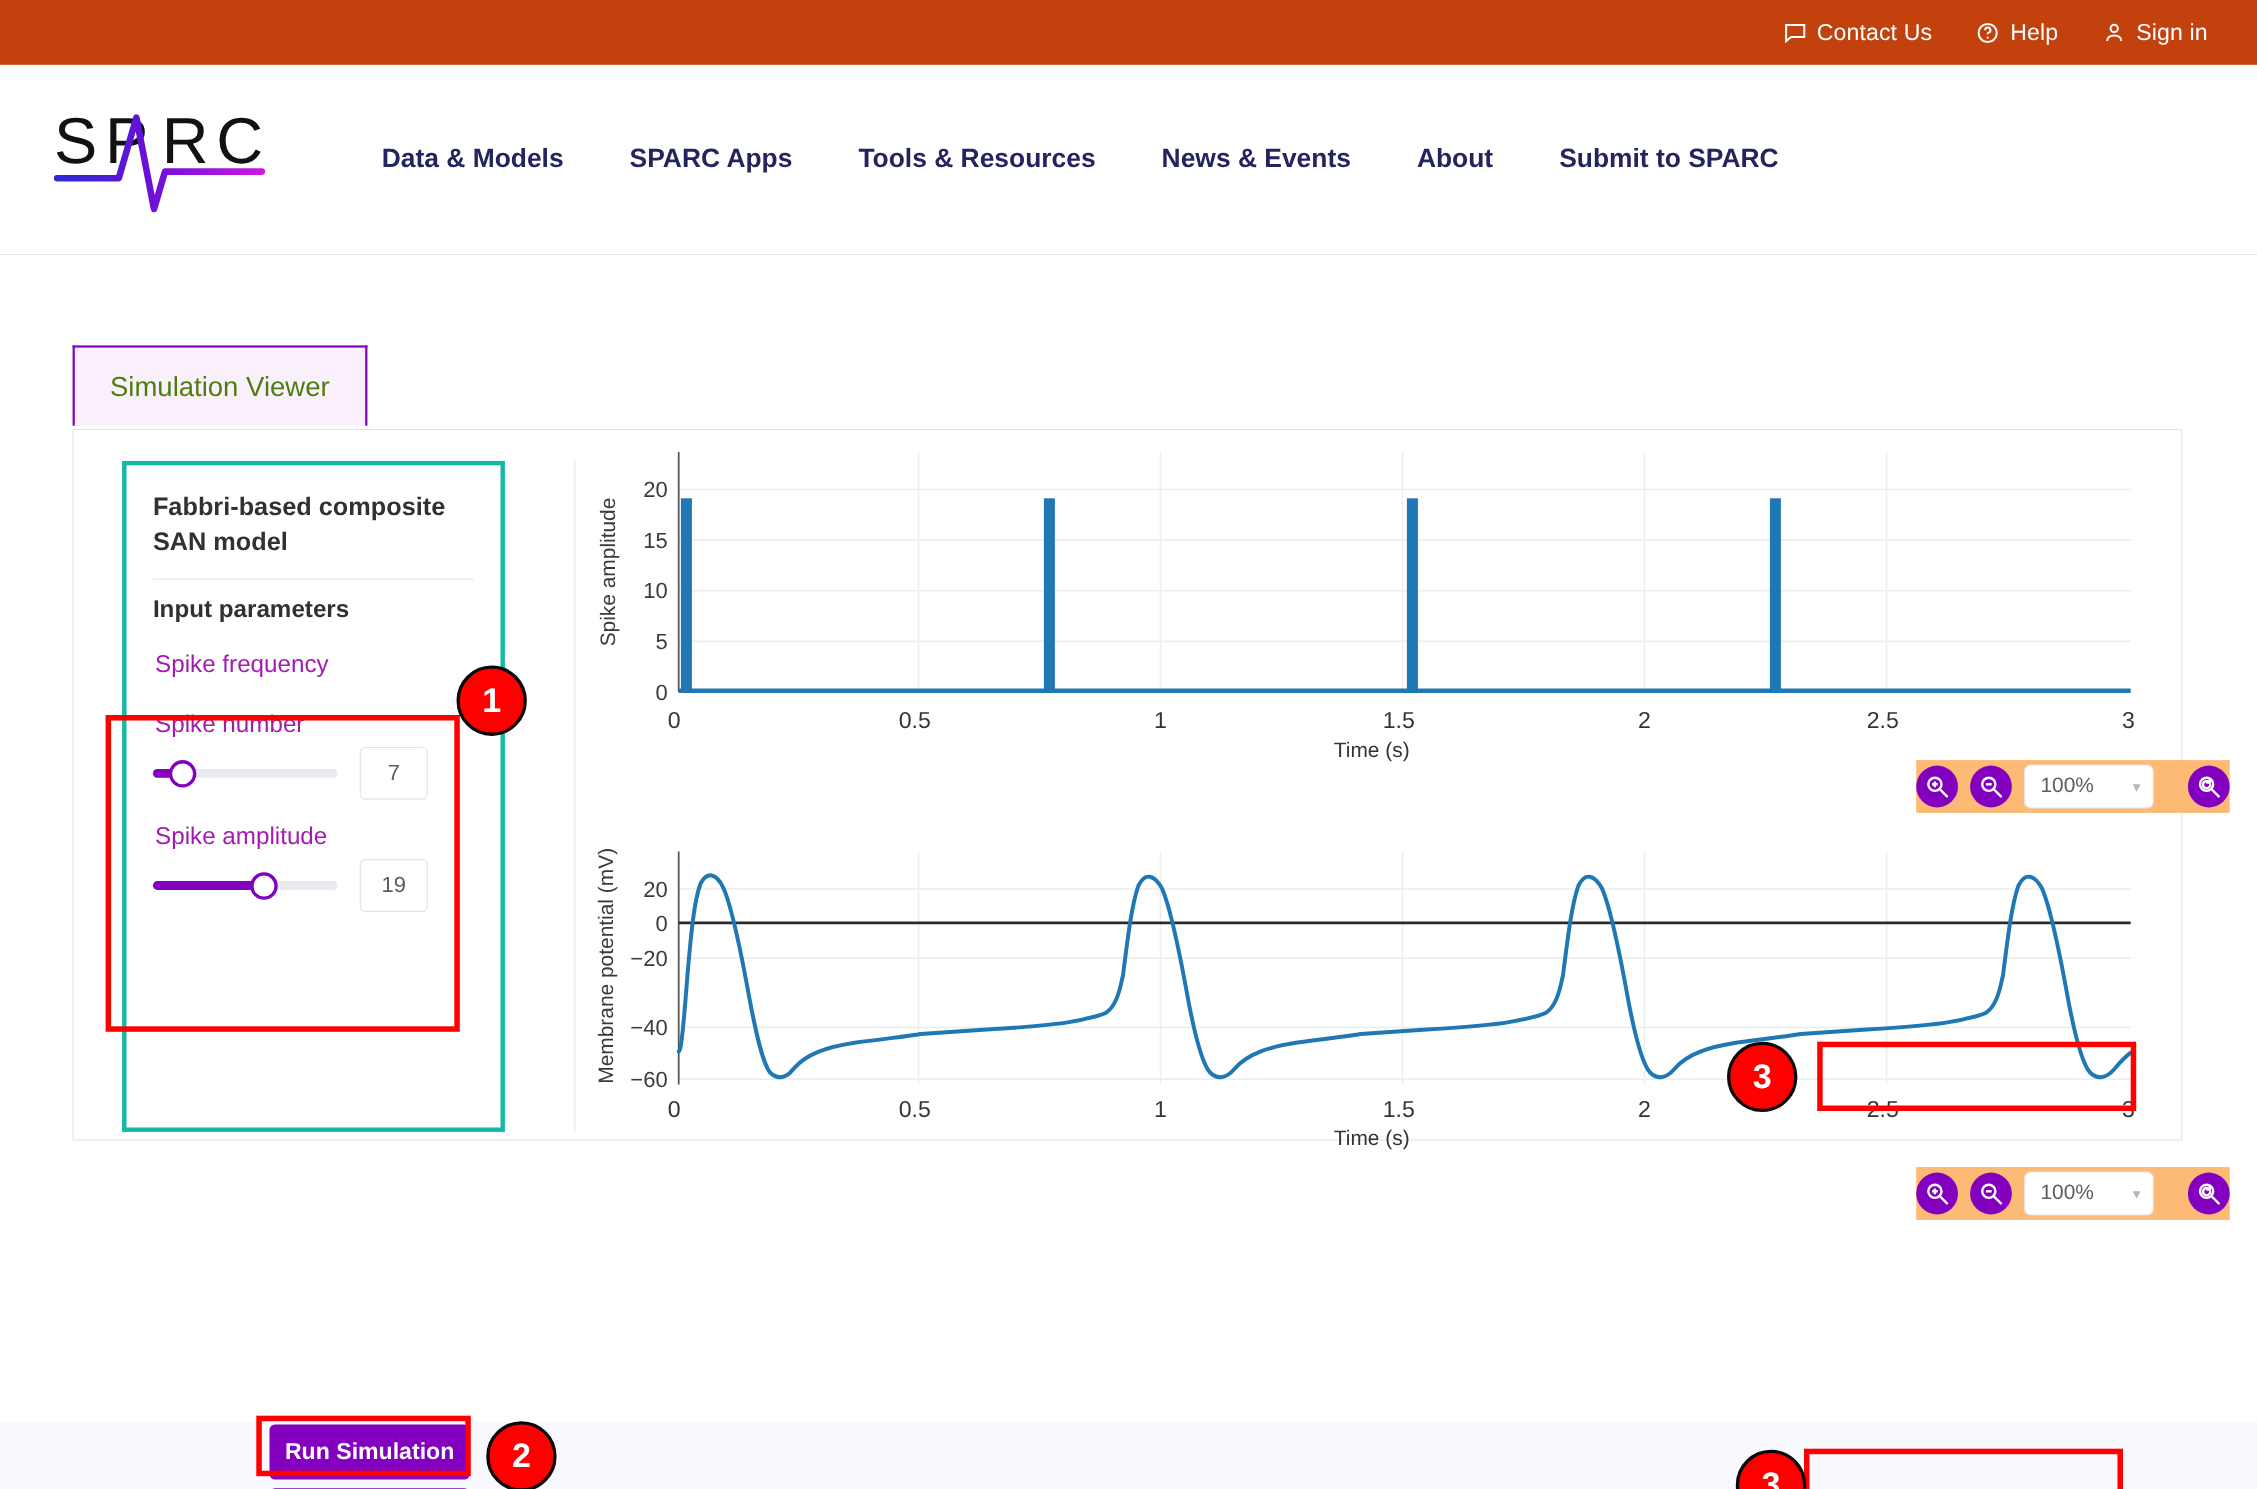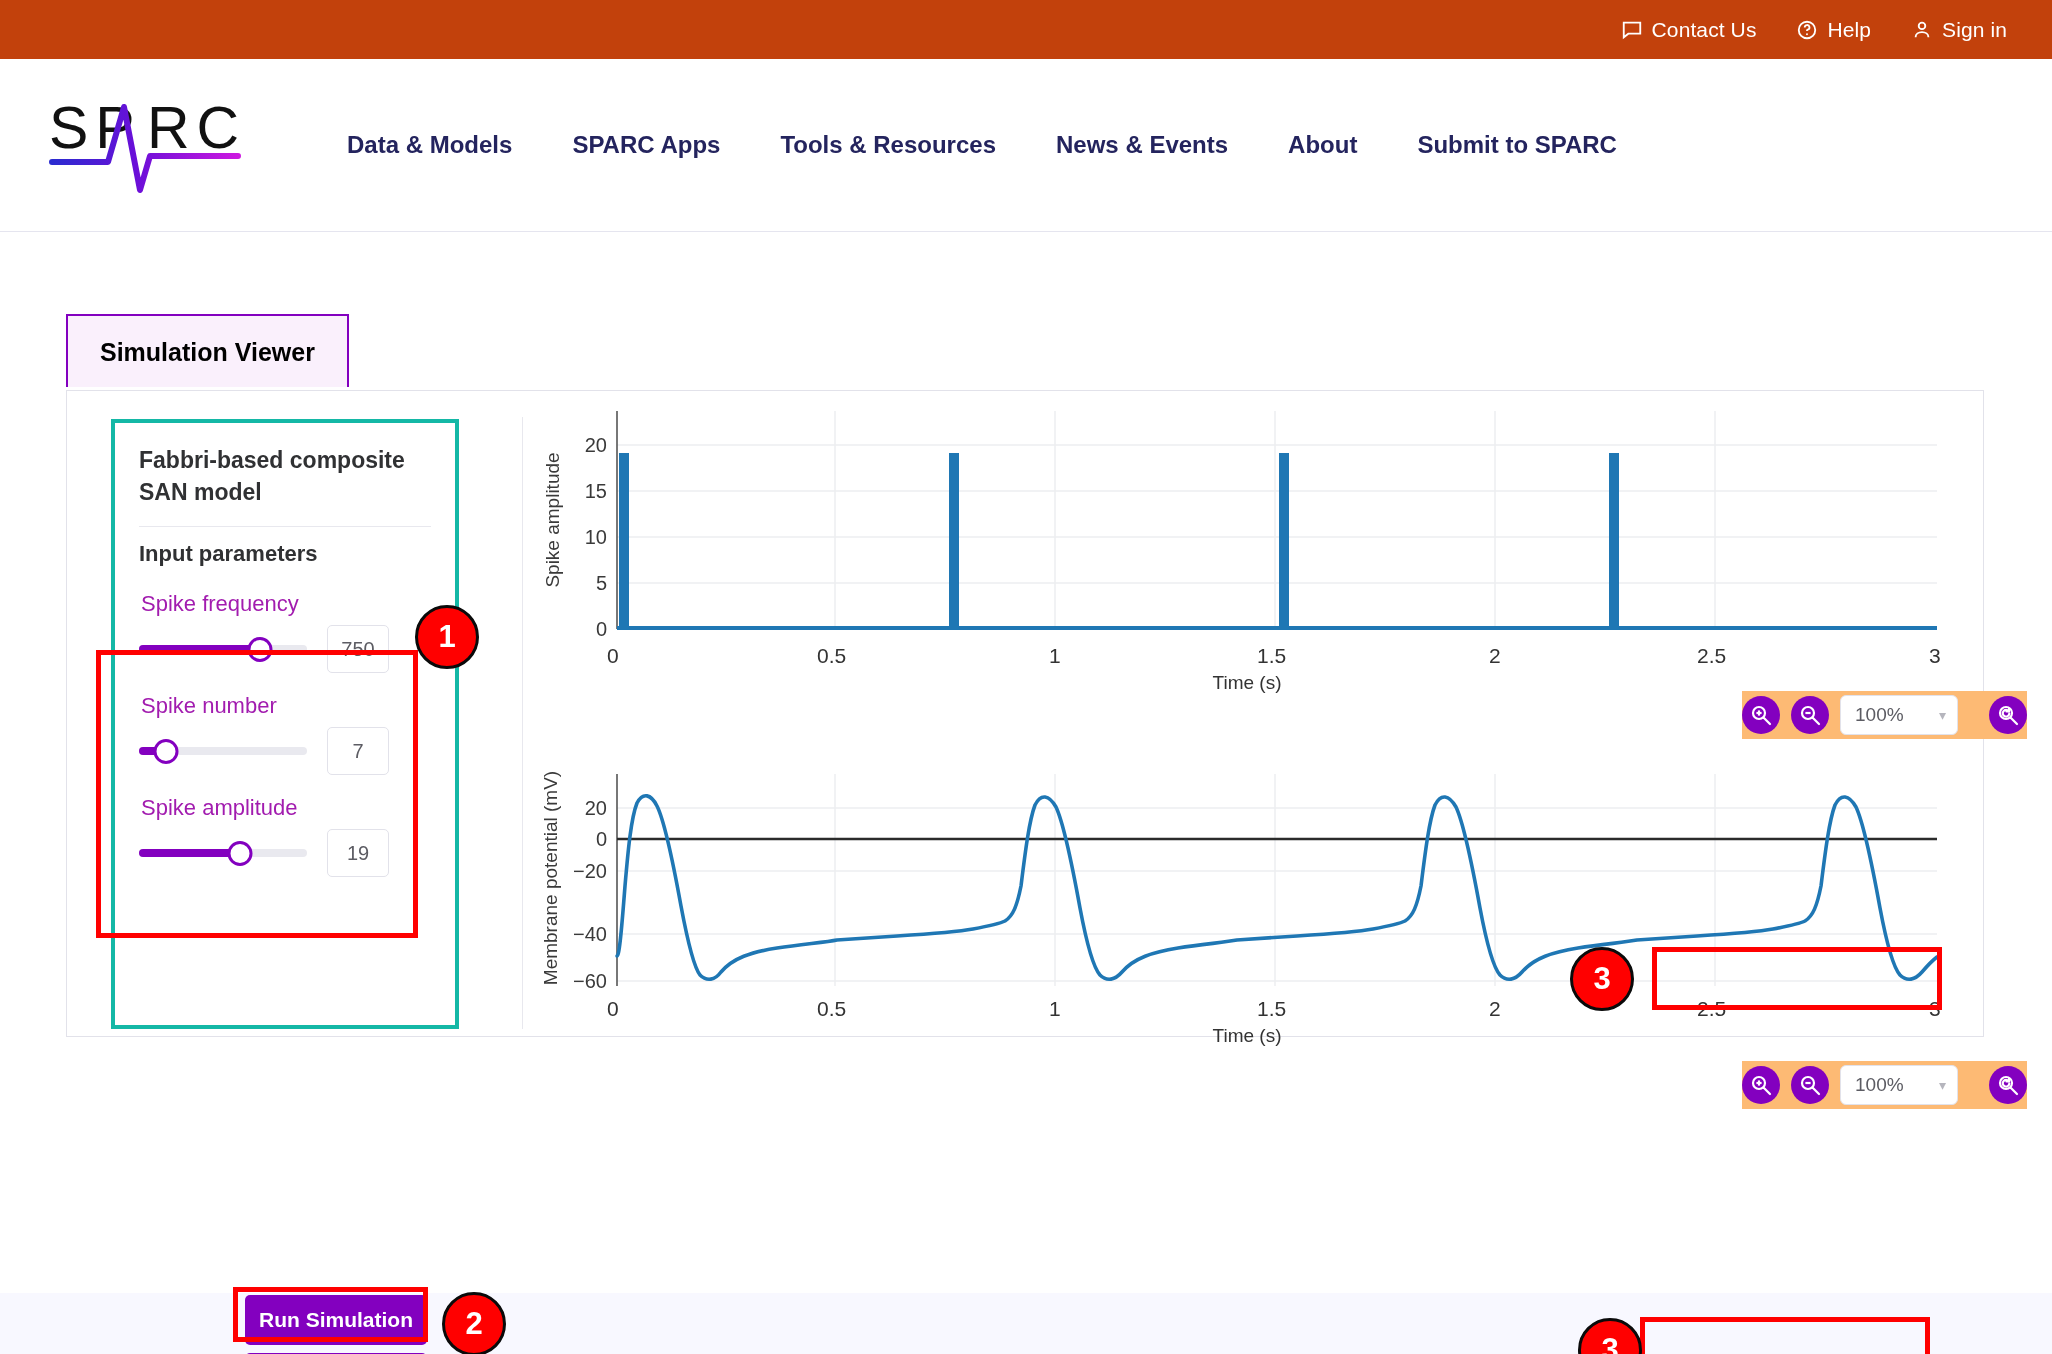--- a/index.html
+++ b/index.html
@@ -40,21 +40,21 @@
     padding: 0 30px; cursor: pointer;
   }
 
   
   .page { position: relative; height: 1121px; background: #fff; }
 
   .tabstrip { position: absolute; left: 66px; top: 82px; }
   .tab {
     display: inline-block;
     background: #faf0fc; border: 2px solid #8300bf;
-    color: #000000; font-size: 25px; font-weight: bold;
+    color: #4d7c0f; font-size: 25px; font-weight: normal;
     padding: 22px 32px 20px 32px;
     border-bottom: none;
     position: relative; z-index: 3; cursor: pointer;
   }
 
   .panel {
     position: absolute; left: 66px; top: 158px;
     width: 1918px; height: 647px;
     border: 1px solid #e2e2ea; background: #fff;
   }
@@ -236,28 +236,20 @@
 
   <div class="panel">
 
     <div class="sidebar">
       <div class="model-title">Fabbri-based composite SAN model</div>
       <div class="divider"></div>
       <div class="section-title">Input parameters</div>
 
       <div class="param">
         <div class="param-label">Spike frequency</div>
-        <div class="param-row">
-          <div class="slider">
-            <div class="slider-track"></div>
-            <div class="slider-fill" style="width:72%"></div>
-            <div class="slider-thumb" style="left:72%"></div>
-          </div>
-          <div class="num-input">750</div>
-        </div>
       </div>
 
       <div class="param">
         <div class="param-label">Spike number</div>
         <div class="param-row">
           <div class="slider">
             <div class="slider-track"></div>
             <div class="slider-fill" style="width:16%"></div>
             <div class="slider-thumb" style="left:16%"></div>
           </div>

